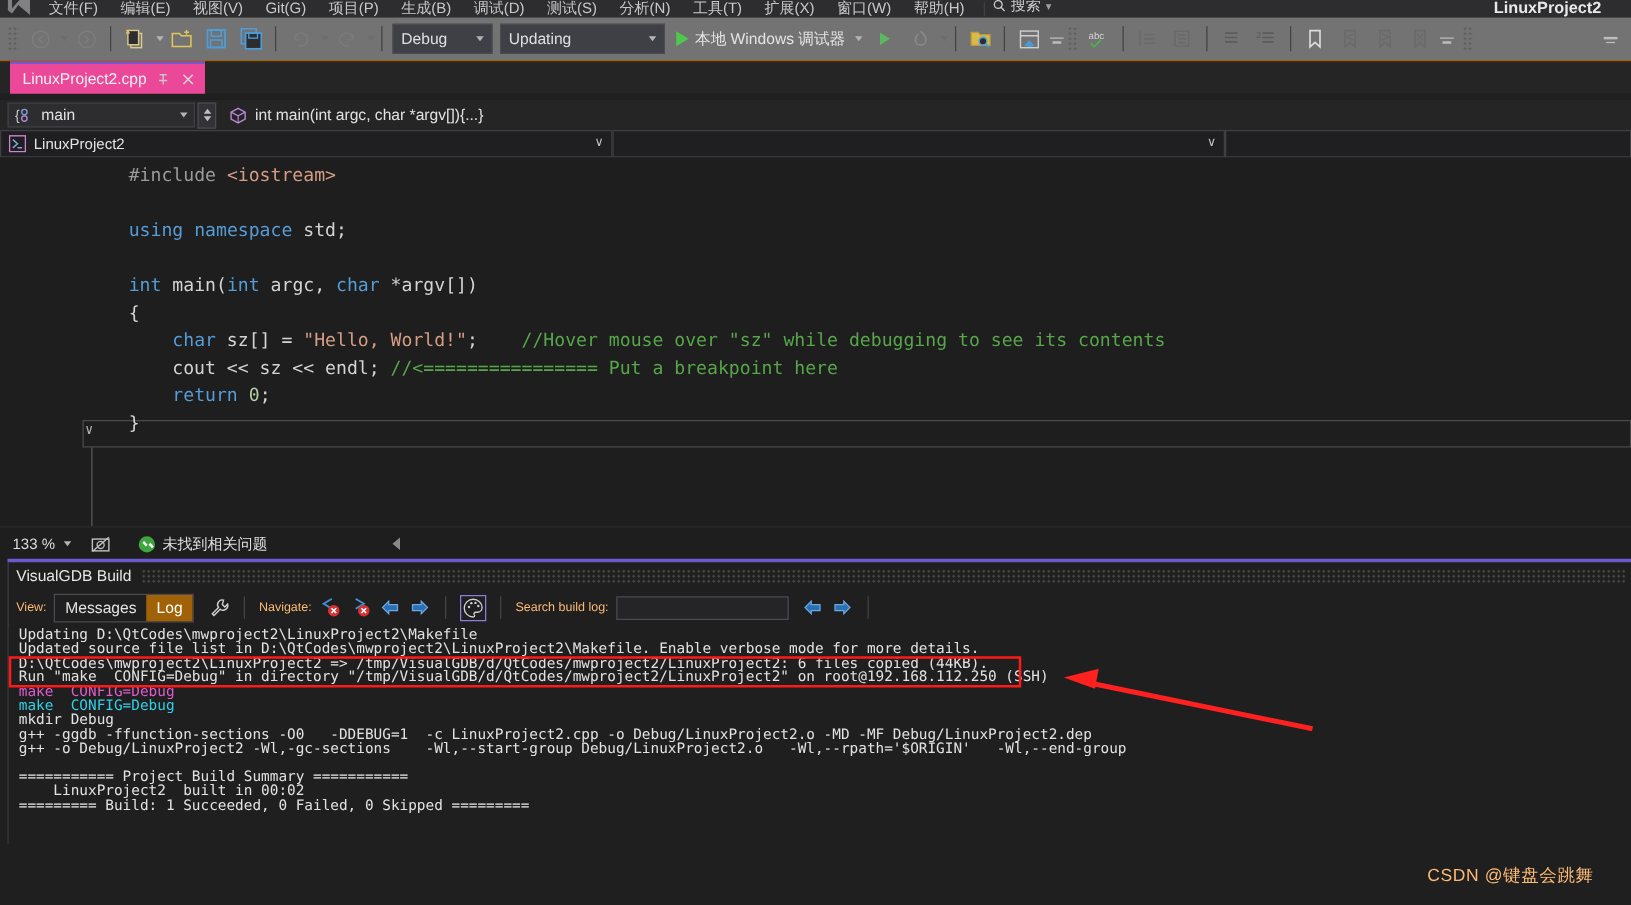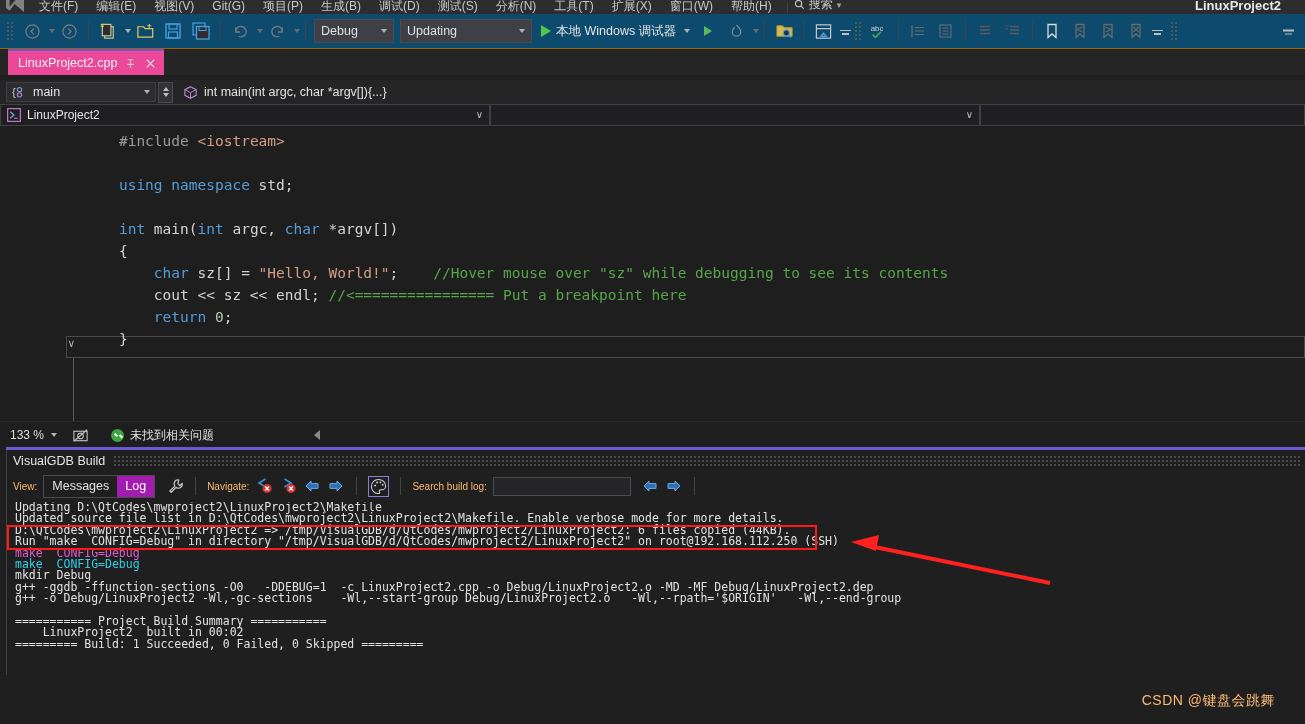--- a/index.html
+++ b/index.html
@@ -29,21 +29,21 @@
   }
   .menu-sep{width:1px;height:11px;background:#3f3f46;margin:0 6px;position:relative;top:-1px;}
   .menu-search{display:flex;align-items:center;gap:4px;font-size:12px;color:#c8c8c8;position:relative;top:-1px;}
   .menu-title{
     position:absolute;right:24px;top:-2px;font-size:13px;font-weight:bold;color:#e8e8e8;
   }
 
   
   .toolbar{
     position:absolute;left:0;top:14px;width:1305px;height:34px;
-    background:#0c4a6e;display:flex;align-items:center;
+    background:#737373;display:flex;align-items:center;
     border-bottom:2px solid #a16207;
   }
   .grip{width:9px;height:20px;margin:0 3px 0 6px;
     background-image:radial-gradient(circle, #5a5a5a 1px, transparent 1.1px);
     background-size:4px 4px;opacity:.85;}
   .tb{
     height:26px;min-width:24px;display:flex;align-items:center;justify-content:center;
     padding:0 2px;position:relative;
   }
   .tb svg{display:block;}
@@ -107,21 +107,21 @@
   .projsel.p3{flex:1;}
   .vchev{font-size:10px;color:#c2c2c2;line-height:1;}
 
   
   .editor{
     position:absolute;left:0;top:126px;width:1305px;height:295px;background:#1e1e1e;
     font-family:"DejaVu Sans Mono","Liberation Mono",monospace;
     font-size:14.5px;line-height:22px;overflow:hidden;
   }
   .gutter{position:absolute;left:0;top:0;width:68px;height:100%;background:#1e1e1e;}
-  .code{position:absolute;left:84px;top:4px;white-space:pre;}
+  .code{position:absolute;left:68px;top:4px;white-space:pre;}
   .ln{height:22px;white-space:pre;}
   .k{color:#569cd6;}
   .pp{color:#9b9b9b;}
   .inc{color:#d69d85;}
   .str{color:#d69d85;}
   .cm{color:#57a64a;}
   .pl{color:#d4d4d4;}
   .num{color:#b5cea8;}
   .sigbox{
     position:absolute;left:66px;top:210px;width:1239px;height:22px;
@@ -151,21 +151,21 @@
   .buildpanel{position:absolute;left:6px;top:450px;width:1299px;height:225px;background:#1f1f1f;
     border-left:1px solid #3f3f46;}
   .bp-title{height:22px;display:flex;align-items:center;gap:8px;padding-left:6px;}
   .bp-title .t{font-size:12.5px;color:#e6e6e6;white-space:nowrap;}
   .dots{flex:1;height:12px;background-image:radial-gradient(circle,#4a4a4a 1px,transparent 1.1px);
     background-size:4px 4px;margin-right:6px;}
   .bp-toolbar{height:28px;display:flex;align-items:center;padding-left:6px;gap:6px;}
   .lbl{font-size:10px;color:#fdba74;white-space:nowrap;}
   .segwrap{display:flex;border:1px solid #4a4a50;height:21px;}
   .seg{display:flex;align-items:center;padding:0 8px;font-size:12.5px;color:#e2e2e2;}
-  .seg.on{background:#a21caf;color:#fff;}
+  .seg.on{background:#a16207;color:#fff;}
   .bsep{width:1px;height:18px;background:#434346;margin:0 5px;}
   .searchinput{
     width:138px;height:19px;background:#252528;border:1px solid #4a4a50;box-sizing:border-box;
     font-size:11.5px;color:#ddd;font-family:"Liberation Sans",sans-serif;outline:none;padding:0 4px;
   }
   .logarea{
     position:absolute;left:0;top:52px;width:1299px;height:222px;background:#1f1f1f;
     font-family:"DejaVu Sans Mono","Liberation Mono",monospace;
     font-size:11.5px;line-height:11.4px;color:#e2e2e2;white-space:pre;overflow:hidden;
     padding-left:8px;box-sizing:border-box;

